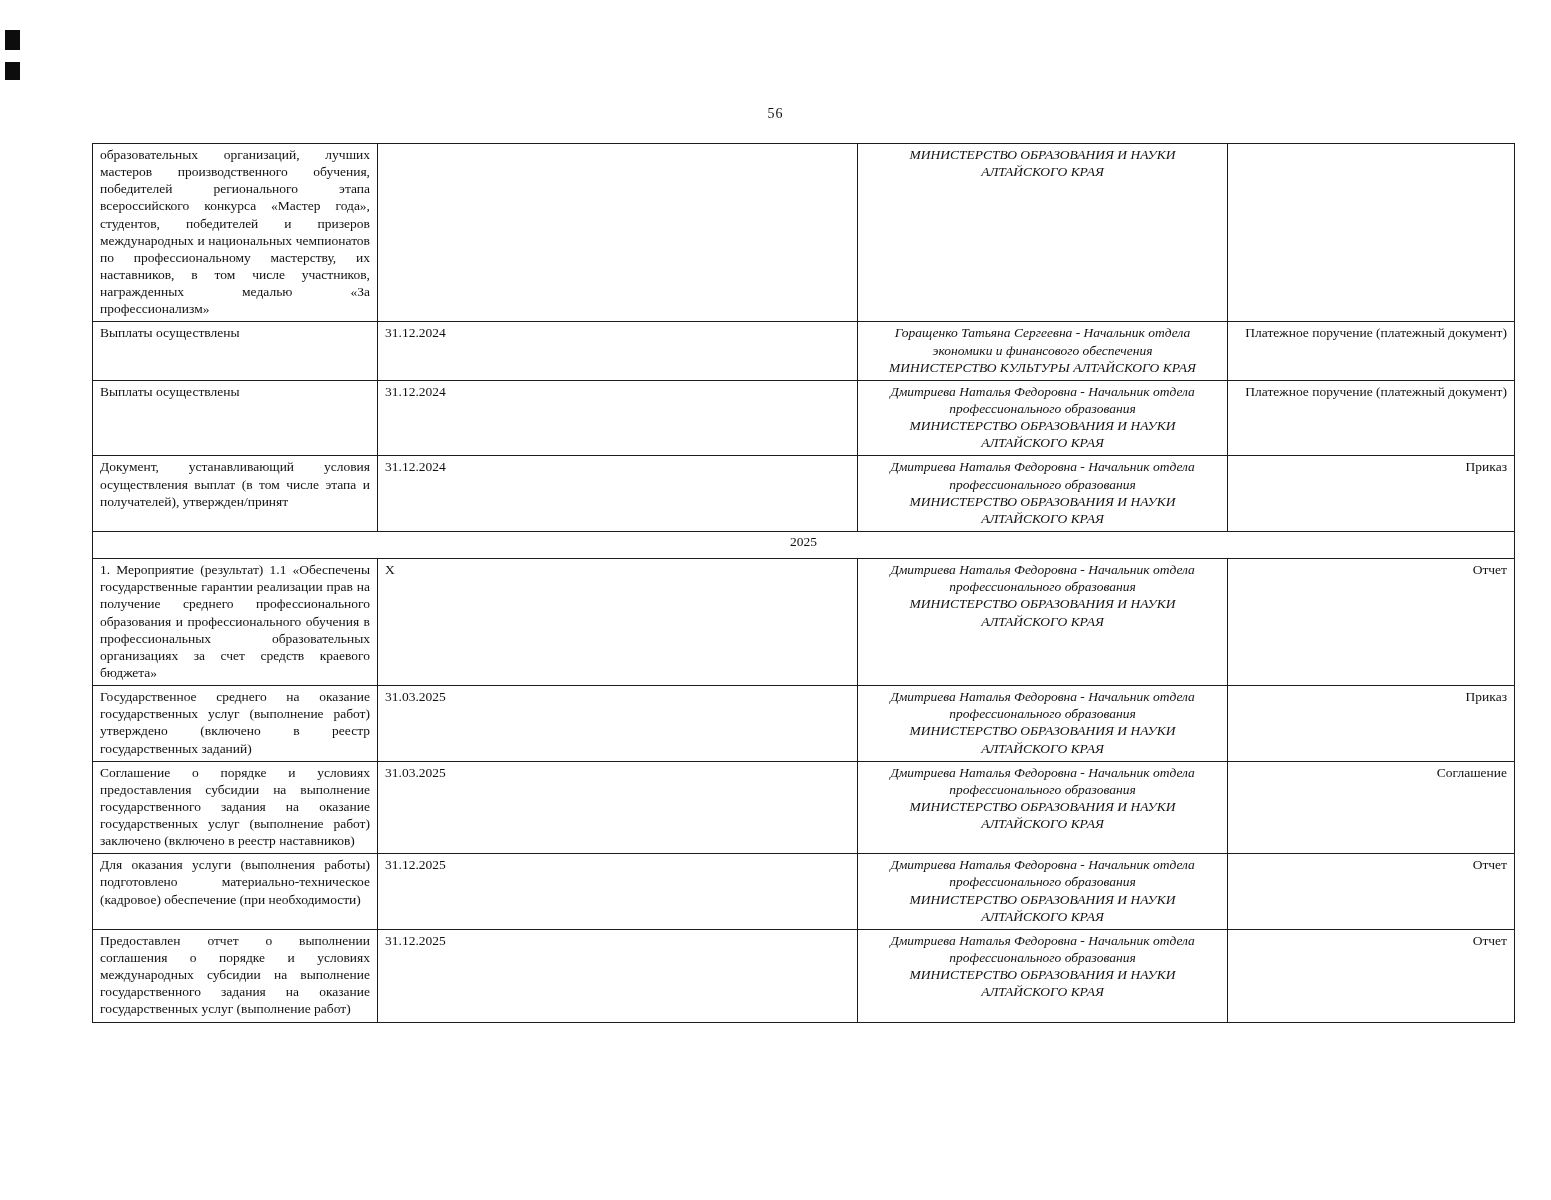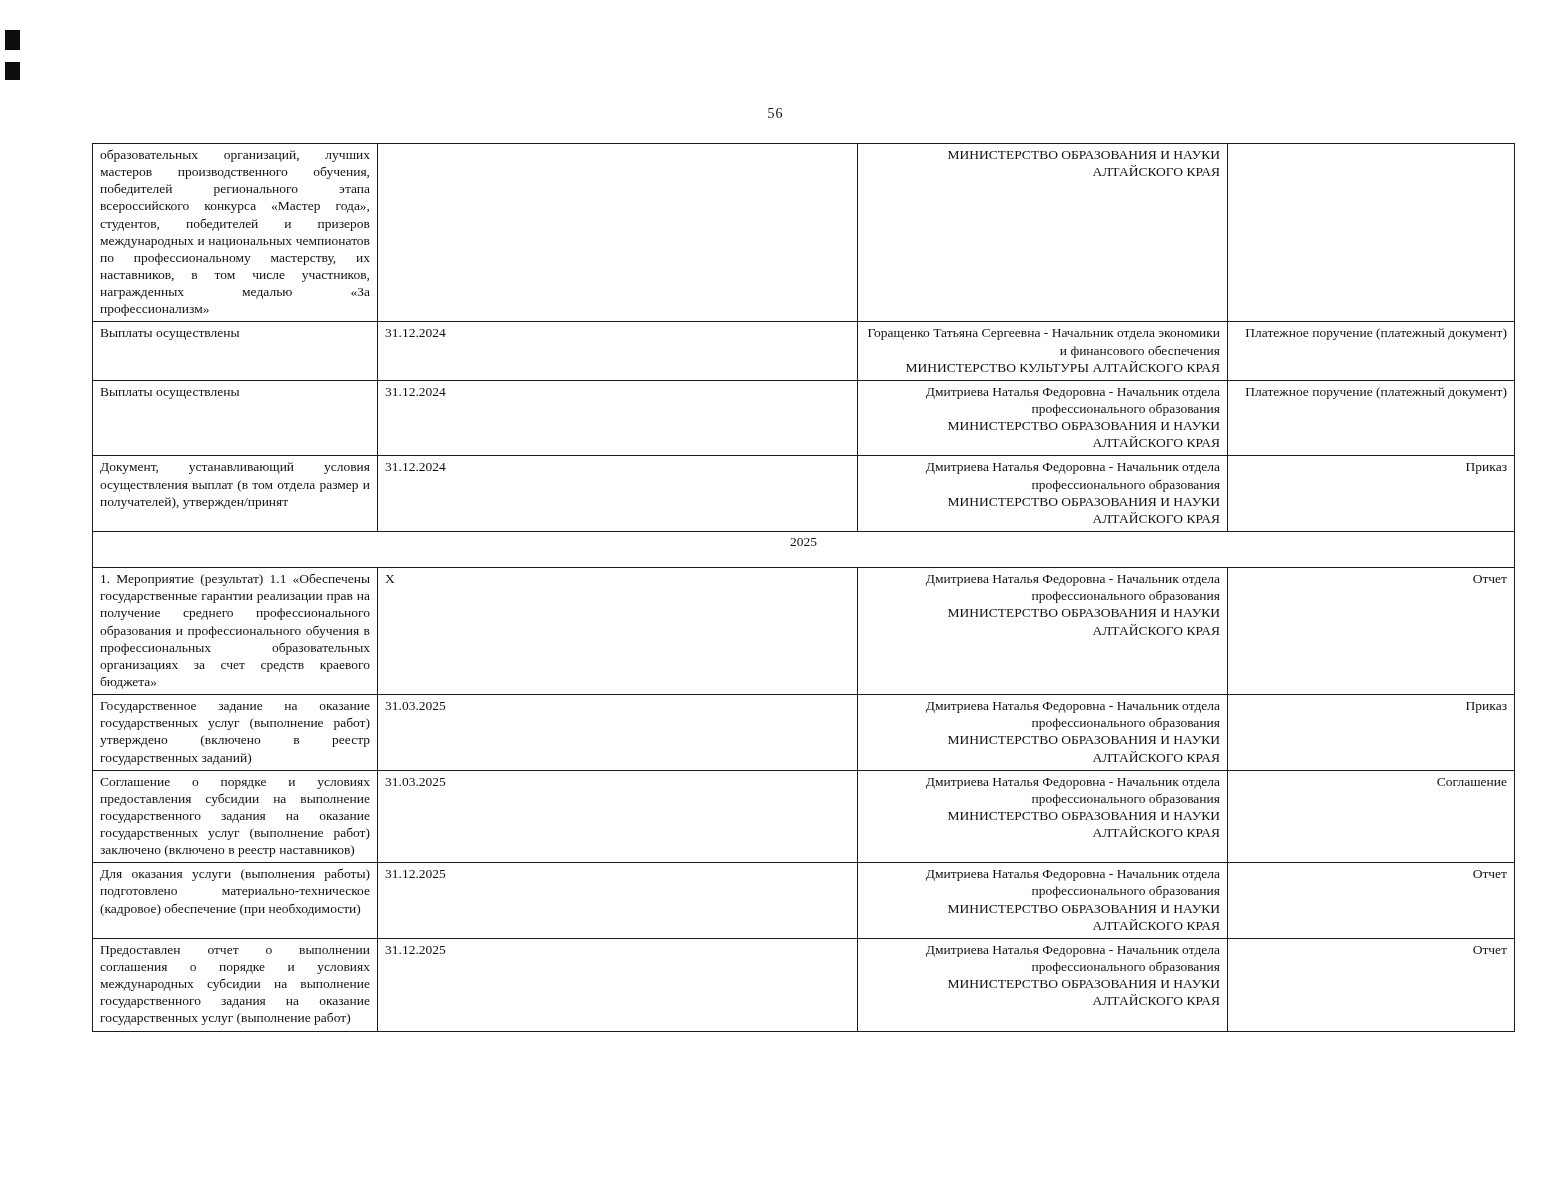--- a/index.html
+++ b/index.html
@@ -33,23 +33,23 @@
   .plan-table td {
     border: 1px solid #1c1c1c;
     vertical-align: top;
     font-size: 13.5px;
     line-height: 1.27;
     padding: 2px 7px 4px 7px;
     word-wrap: break-word;
   }
   td.cell-task { text-align: justify; }
   td.cell-date { }
-  td.cell-resp { text-align: right; white-space: pre-line; }
+  td.cell-resp { text-align: center; white-space: pre-line; font-style: italic; }
   td.cell-doc  { text-align: right; font-family: Liberation Serif, serif; }
-  td.span-cell { padding-top: 1px; padding-bottom: 17px; }
+  td.span-cell { padding-top: 1px; padding-bottom: 8px; }
   td.span-cell.center { text-align: center; }
   td.span-cell.left { text-align: left; }
   .scan-artifact {
     position: absolute;
     background: #0d0d0d;
   }
   .scan-artifact.a1 { left: 5px; top: 30px;  width: 15px; height: 20px; }
   .scan-artifact.a2 { left: 5px; top: 62px;  width: 15px; height: 18px; }
 </style>
 </head>
@@ -83,40 +83,40 @@
       </tr>
       <tr>
         <td class="cell-task">Выплаты осуществлены</td>
         <td class="cell-date">31.12.2024</td>
         <td class="cell-resp">Дмитриева Наталья Федоровна - Начальник отдела профессионального образования
 МИНИСТЕРСТВО ОБРАЗОВАНИЯ И НАУКИ
 АЛТАЙСКОГО КРАЯ</td>
         <td class="cell-doc">Платежное поручение (платежный документ)</td>
       </tr>
       <tr>
-        <td class="cell-task">Документ, устанавливающий условия осуществления выплат (в том отдела размер и получателей), утвержден/принят</td>
+        <td class="cell-task">Документ, устанавливающий условия осуществления выплат (в том числе этапа и получателей), утвержден/принят</td>
         <td class="cell-date">31.12.2024</td>
         <td class="cell-resp">Дмитриева Наталья Федоровна - Начальник отдела профессионального образования
 МИНИСТЕРСТВО ОБРАЗОВАНИЯ И НАУКИ
 АЛТАЙСКОГО КРАЯ</td>
         <td class="cell-doc">Приказ</td>
       </tr>
       <tr>
         <td colspan="4" class="span-cell center">2025</td>
       </tr>
       <tr>
         <td class="cell-task">1. Мероприятие (результат) 1.1 «Обеспечены государственные гарантии реализации прав на получение среднего профессионального образования и профессионального обучения в профессиональных образовательных организациях за счет средств краевого бюджета»</td>
         <td class="cell-date">X</td>
         <td class="cell-resp">Дмитриева Наталья Федоровна - Начальник отдела профессионального образования
 МИНИСТЕРСТВО ОБРАЗОВАНИЯ И НАУКИ
 АЛТАЙСКОГО КРАЯ</td>
         <td class="cell-doc">Отчет</td>
       </tr>
       <tr>
-        <td class="cell-task">Государственное задание на оказание государственных услуг (выполнение работ) утверждено (включено в реестр государственных заданий)</td>
+        <td class="cell-task">Государственное среднего на оказание государственных услуг (выполнение работ) утверждено (включено в реестр государственных заданий)</td>
         <td class="cell-date">31.03.2025</td>
         <td class="cell-resp">Дмитриева Наталья Федоровна - Начальник отдела профессионального образования
 МИНИСТЕРСТВО ОБРАЗОВАНИЯ И НАУКИ
 АЛТАЙСКОГО КРАЯ</td>
         <td class="cell-doc">Приказ</td>
       </tr>
       <tr>
         <td class="cell-task">Соглашение о порядке и условиях предоставления субсидии на выполнение государственного задания на оказание государственных услуг (выполнение работ) заключено (включено в реестр наставников)</td>
         <td class="cell-date">31.03.2025</td>
         <td class="cell-resp">Дмитриева Наталья Федоровна - Начальник отдела профессионального образования

